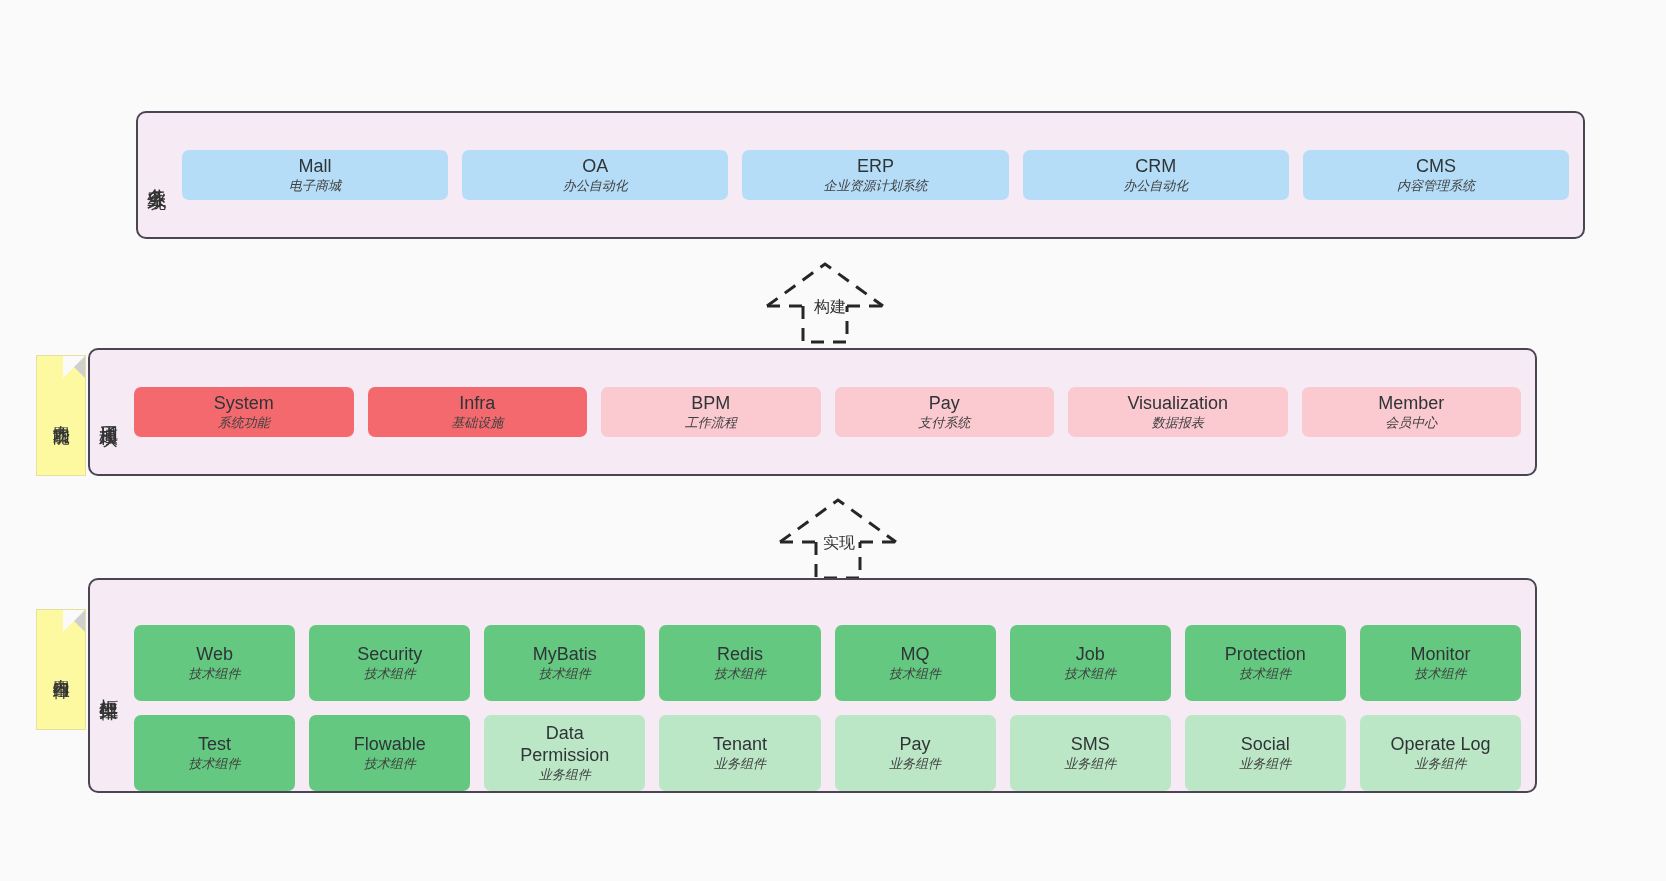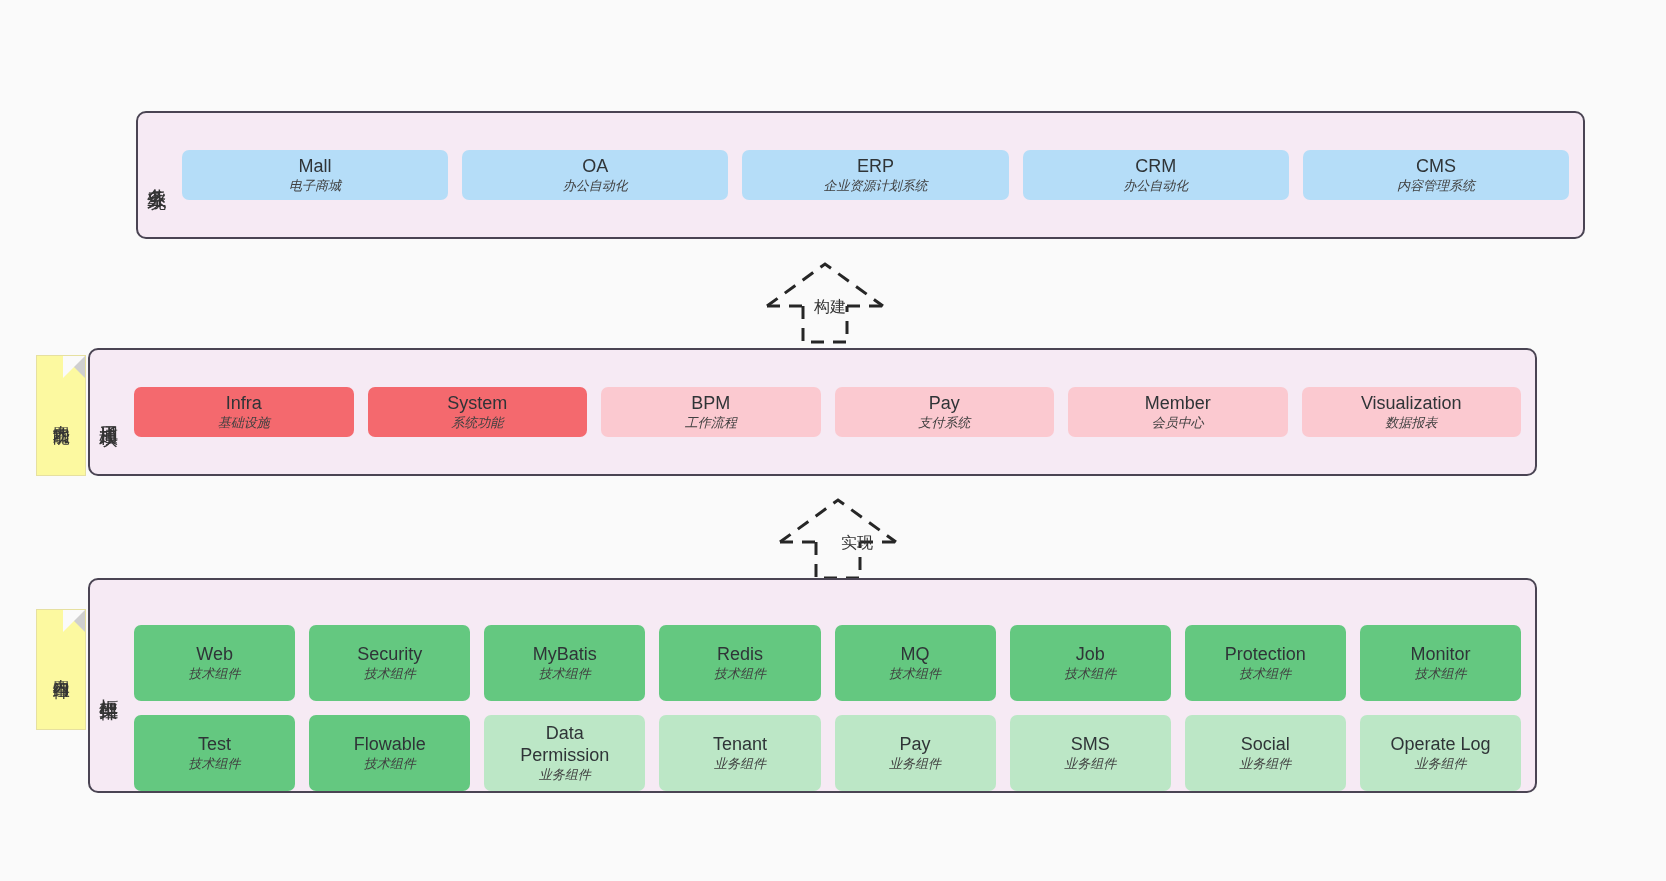--- a/index.html
+++ b/index.html
@@ -207,61 +207,61 @@
     <span class="fold-cover"></span>
     <span>内置功能</span>
   </div>
 
   <div class="layer" style="left:88px; top:348px; width:1449px; height:128px;">
     <div class="layer-title">通用模块</div>
     <div class="layer-body">
       <div class="row">
 
         <div class="node n-red">
+          <span class="en">System</span>
+          <span class="cn">系统功能</span>
+        </div>
+
+        <div class="node n-red">
           <span class="en">Infra</span>
           <span class="cn">基础设施</span>
-        </div>
-
-        <div class="node n-red">
-          <span class="en">System</span>
-          <span class="cn">系统功能</span>
         </div>
 
         <div class="node n-pink">
           <span class="en">BPM</span>
           <span class="cn">工作流程</span>
         </div>
 
         <div class="node n-pink">
           <span class="en">Pay</span>
           <span class="cn">支付系统</span>
         </div>
 
         <div class="node n-pink">
+          <span class="en">Visualization</span>
+          <span class="cn">数据报表</span>
+        </div>
+
+        <div class="node n-pink">
           <span class="en">Member</span>
           <span class="cn">会员中心</span>
-        </div>
-
-        <div class="node n-pink">
-          <span class="en">Visualization</span>
-          <span class="cn">数据报表</span>
         </div>
 
       </div>
     </div>
   </div>
 
   <div class="connector" style="left:768px; top:494px; width:150px; height:86px;">
     <svg width="150" height="86" viewBox="0 0 150 86">
       <polyline points="12,48 70,6 128,48" fill="none" stroke="#262626" stroke-width="3" stroke-dasharray="13,9" stroke-linecap="butt" stroke-linejoin="miter"></polyline>
       <polyline points="48,48 48,84 92,84 92,48" fill="none" stroke="#262626" stroke-width="3" stroke-dasharray="13,9" stroke-linecap="butt"></polyline>
       <polyline points="12,48 48,48" fill="none" stroke="#262626" stroke-width="3" stroke-dasharray="13,9"></polyline>
       <polyline points="92,48 128,48" fill="none" stroke="#262626" stroke-width="3" stroke-dasharray="13,9"></polyline>
     </svg>
-    <span class="conn-label" style="left:55px; top:39px;margin-left:18px;">实现</span>
+    <span class="conn-label" style="left:55px; top:39px;">实现</span>
   </div>
 
   <div class="sticky" style="left:36px; top:609px; width:50px; height:121px;">
     <span class="fold"></span>
     <span class="fold-cover"></span>
     <span>内置组件</span>
   </div>
 
   <div class="layer" style="left:88px; top:578px; width:1449px; height:215px;">
     <div class="layer-title">框架组件</div>

